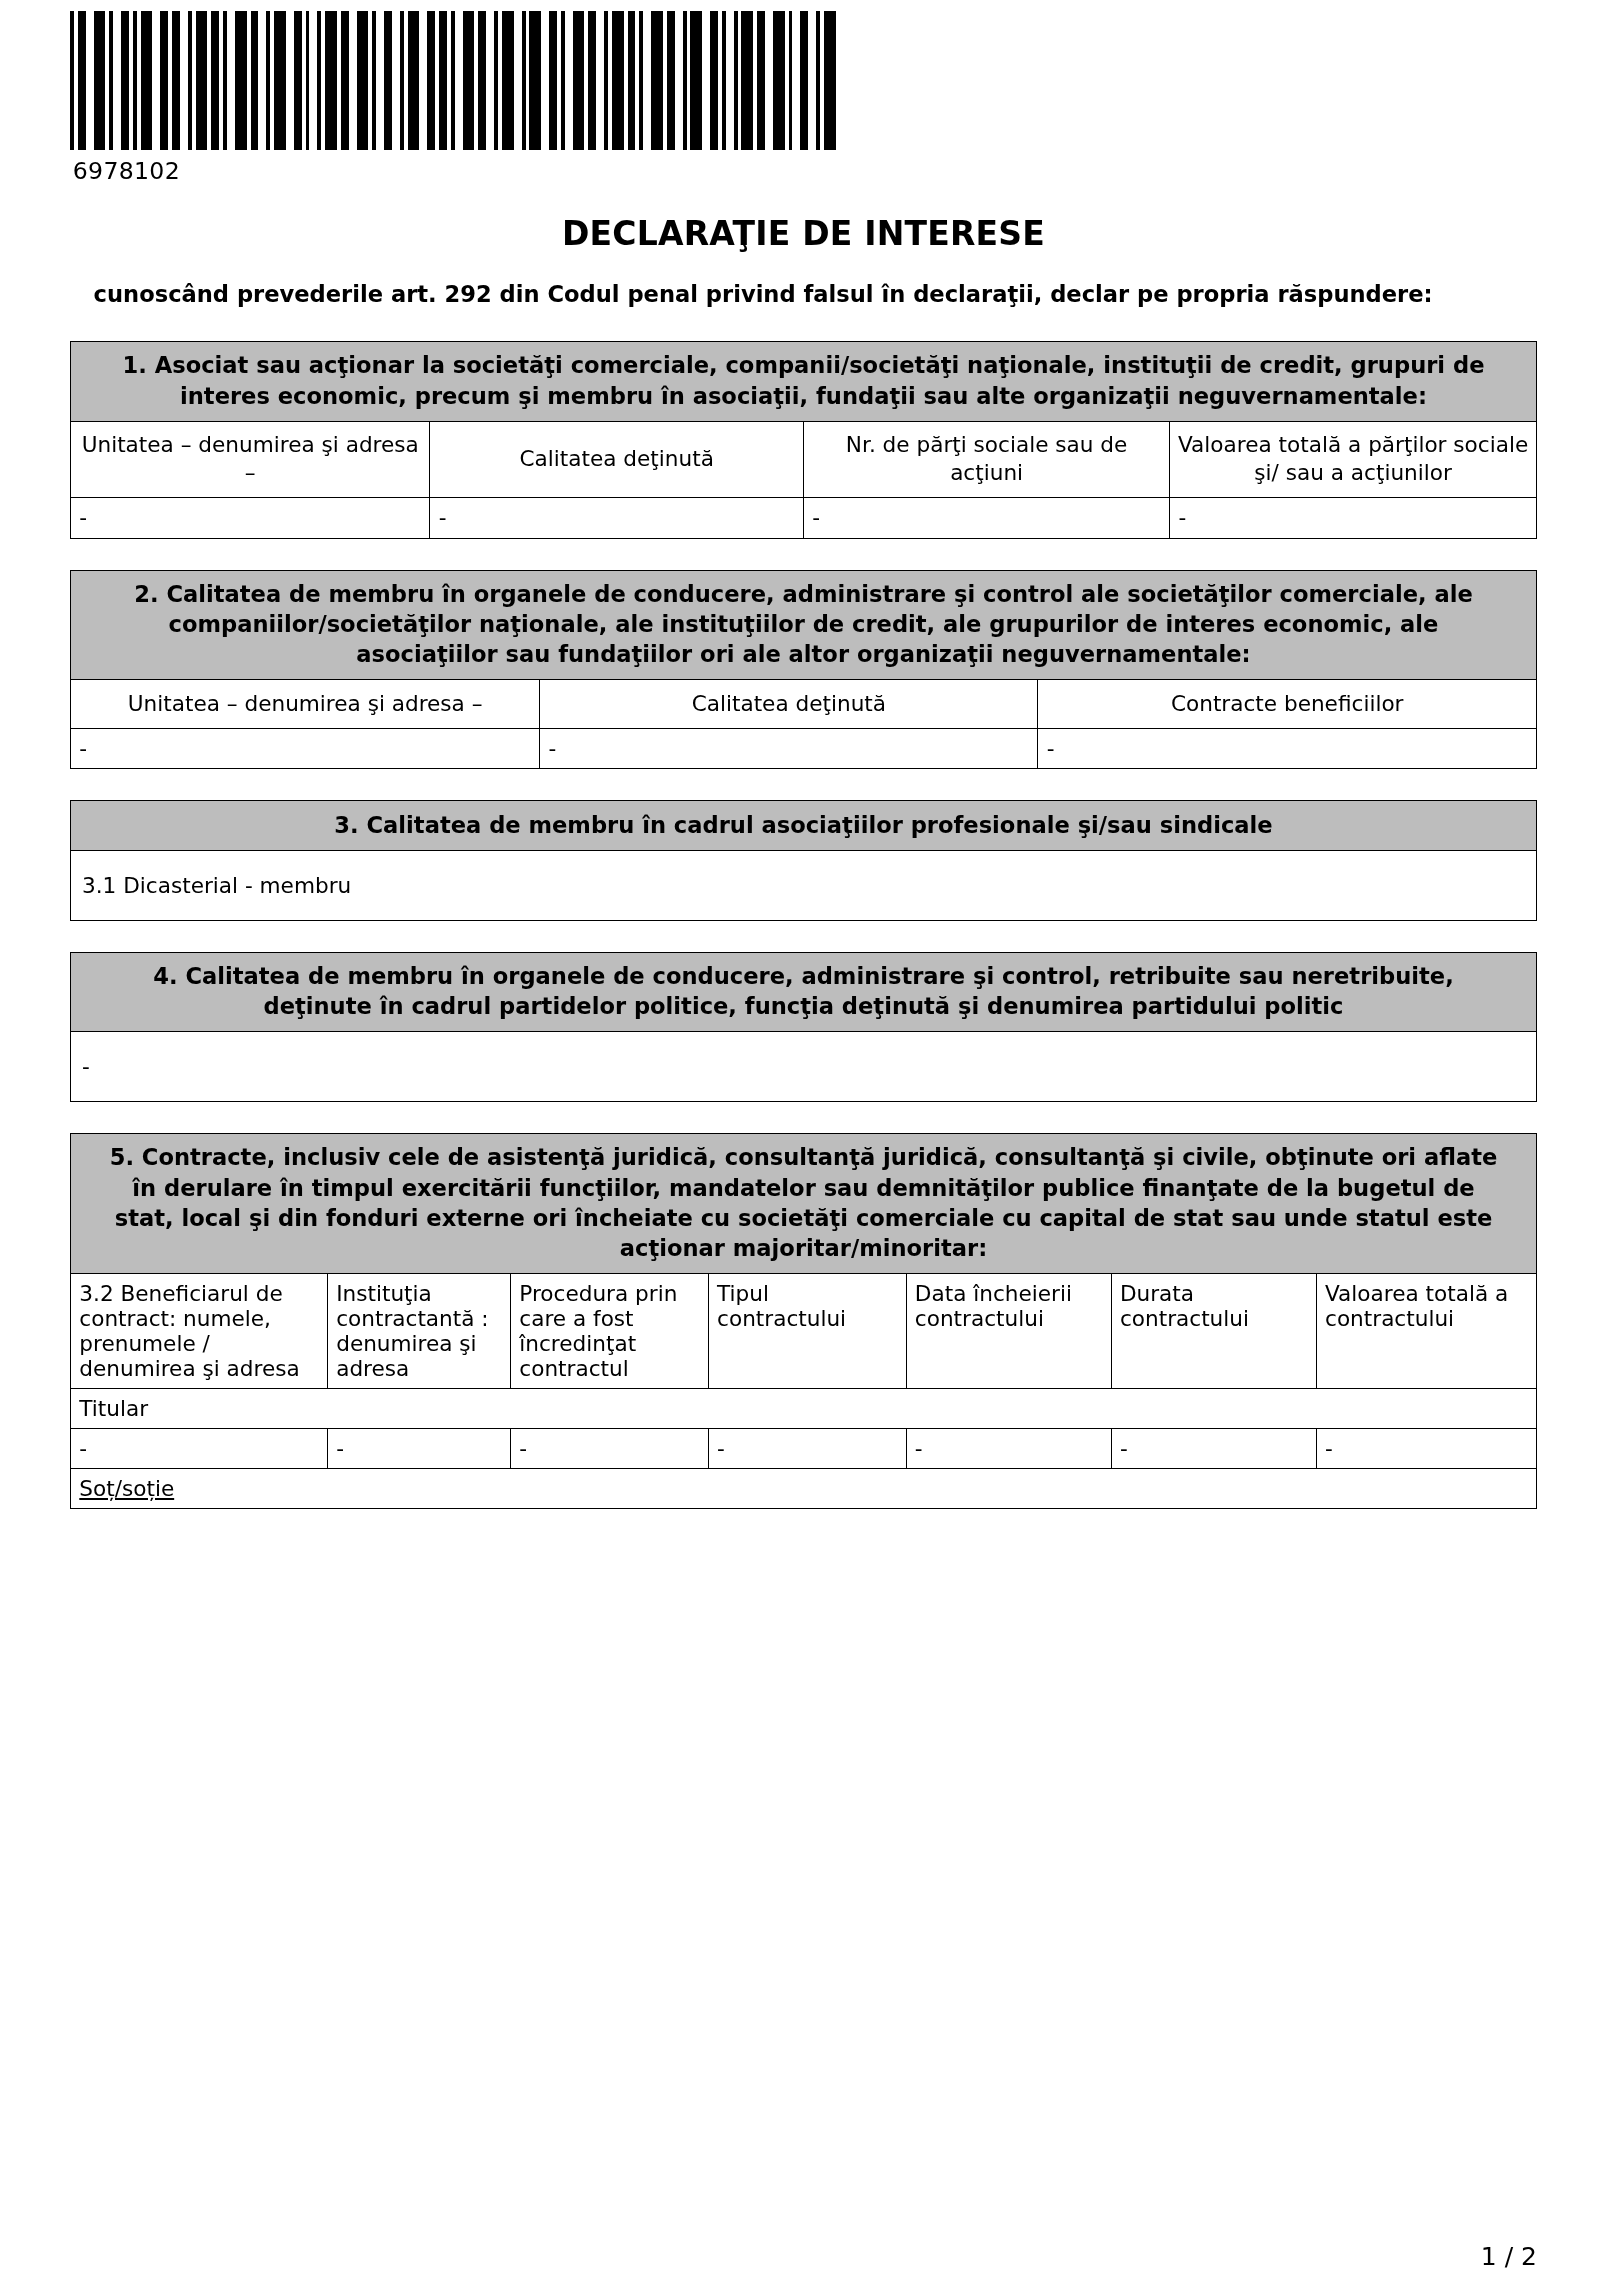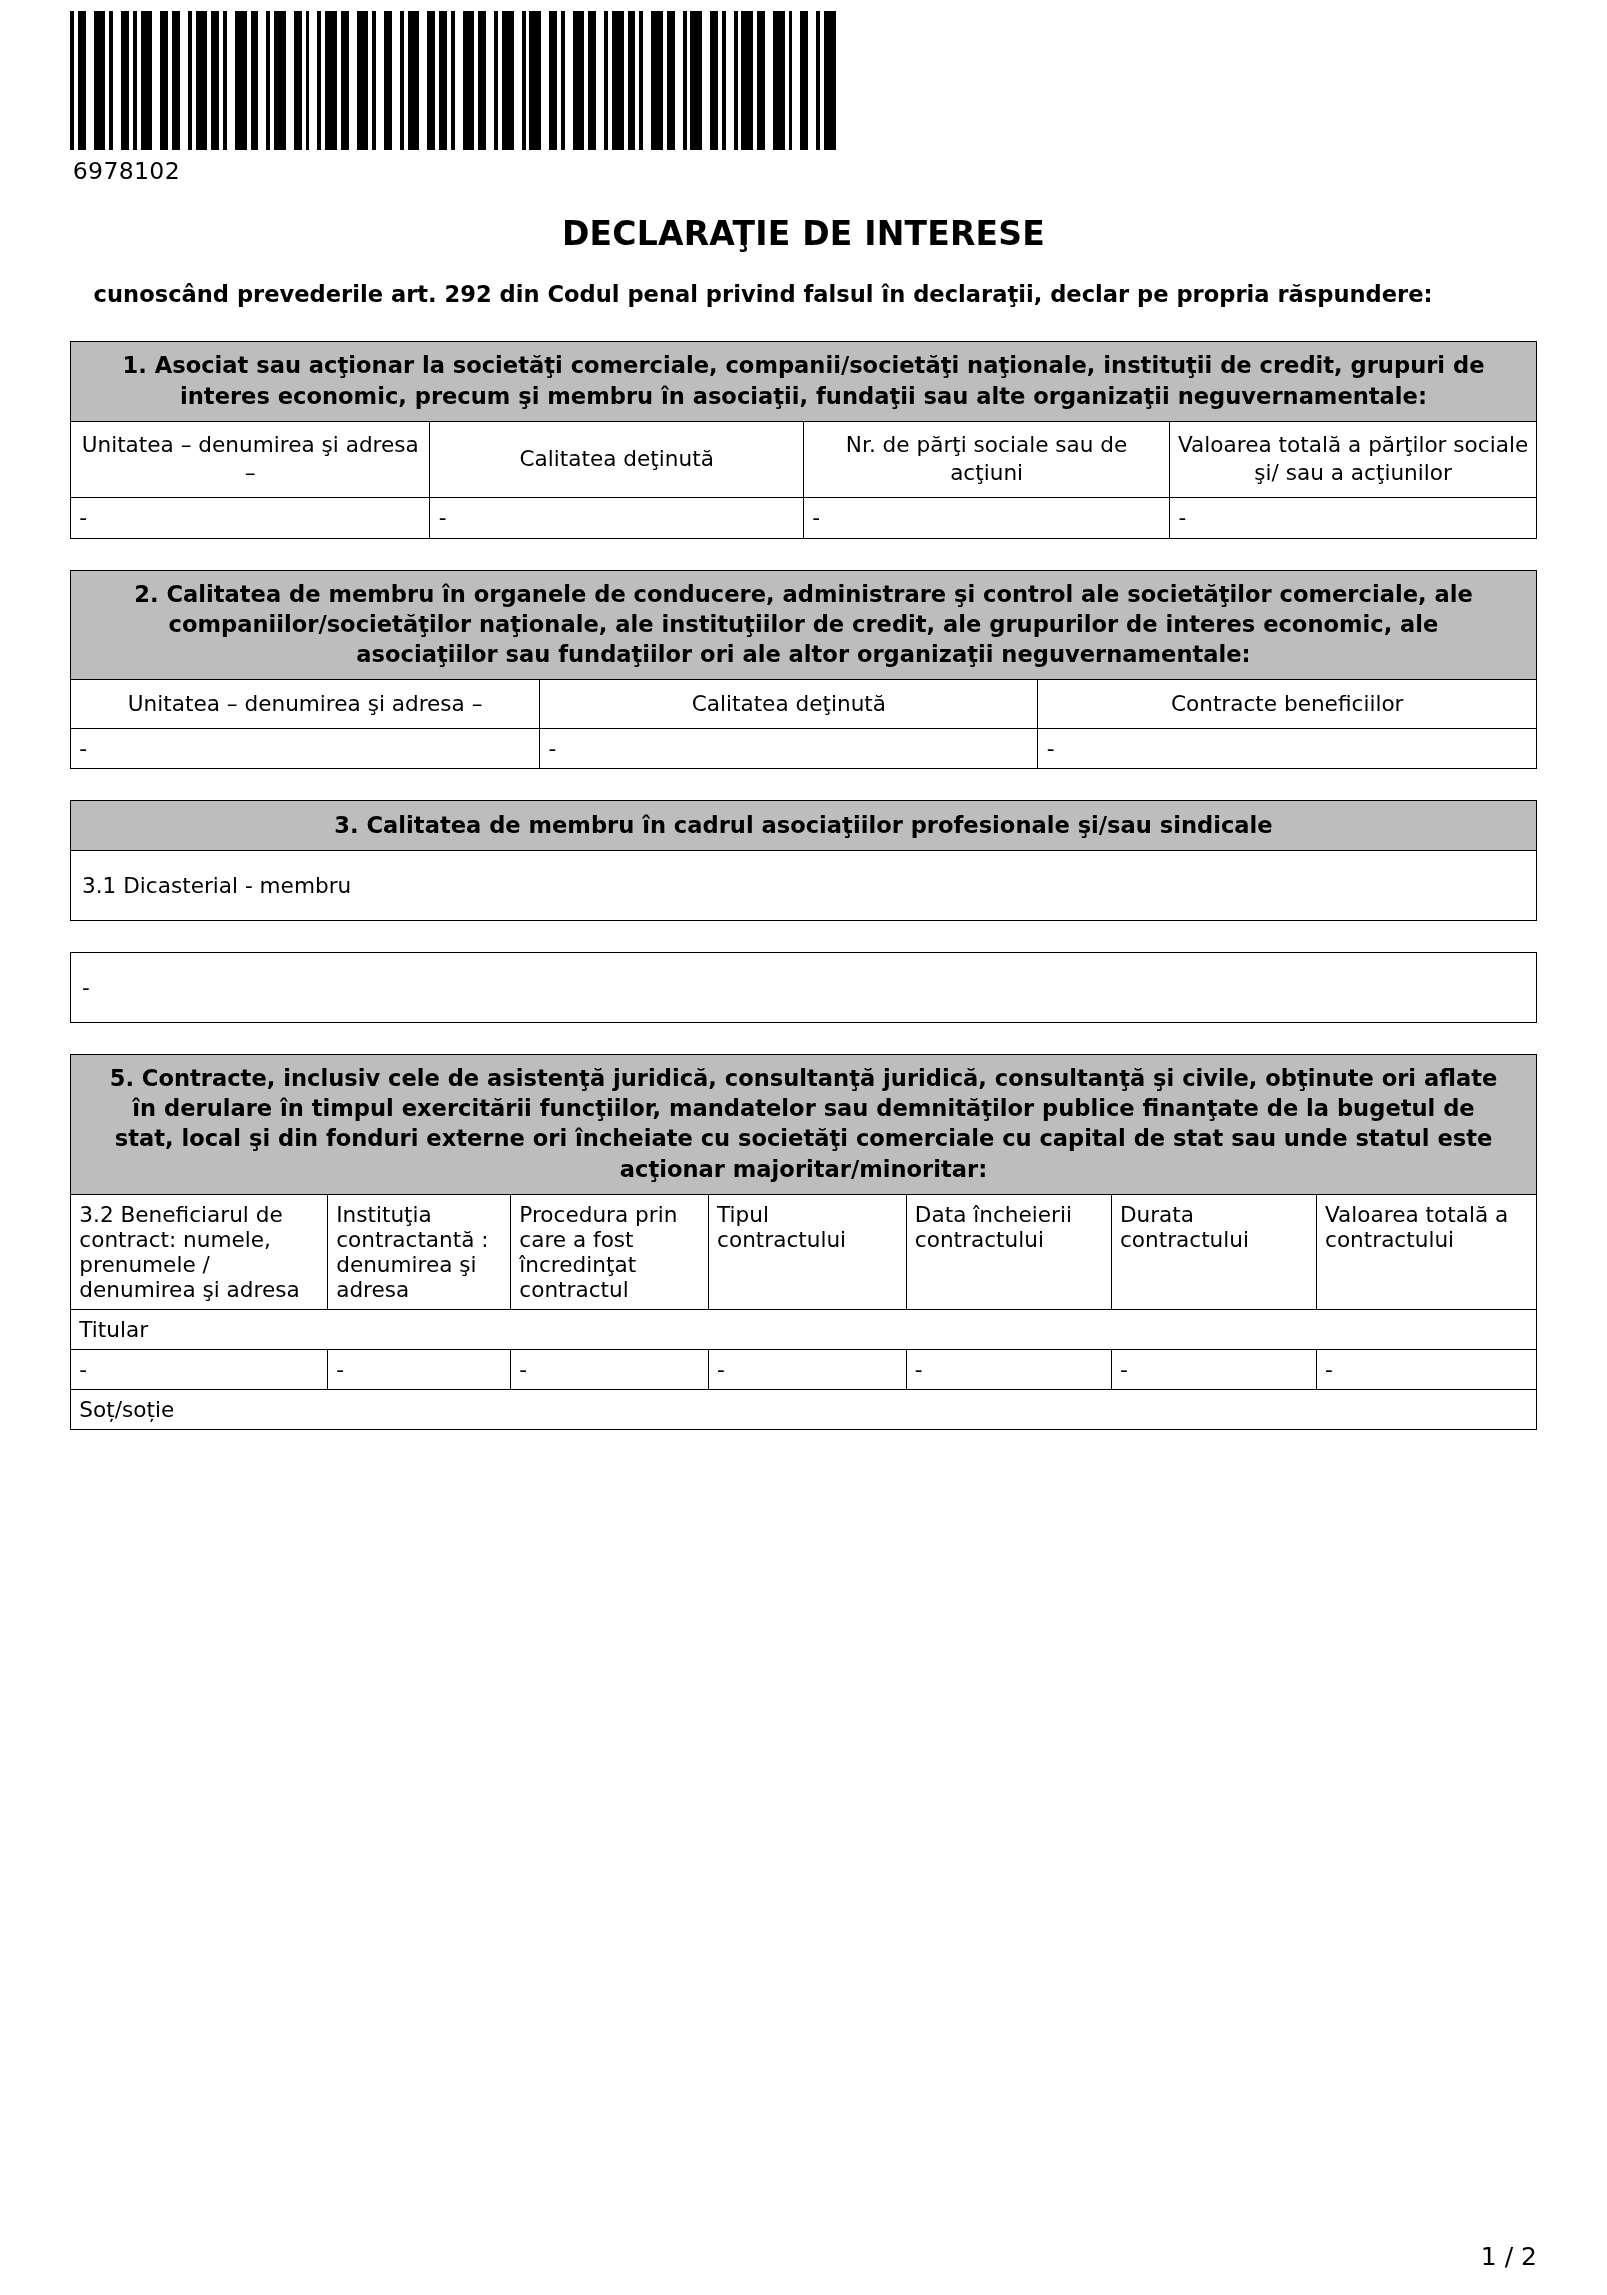--- a/index.html
+++ b/index.html
@@ -320,20 +320,21 @@
     </tbody>
       </table>
   </div>
 
   <div class="section">
     <div class="sec-head">3. Calitatea de membru în cadrul asociaţiilor profesionale şi/sau sindicale</div>
     <div class="single-line">3.1 Dicasterial - membru</div>
   </div>
 
   <div class="section">
+    <div class="sec-head">4. Calitatea de membru în organele de conducere, administrare şi control, retribuite sau neretribuite,  deţinute în cadrul partidelor politice, funcţia deţinută şi denumirea  partidului politic</div>
     <div class="single-line">-</div>
   </div>
 
   <div class="section">
     <div class="sec-head">5. Contracte, inclusiv cele de asistenţă juridică, consultanţă juridică, consultanţă şi civile, obţinute ori aflate în derulare în timpul exercitării funcţiilor, mandatelor sau demnităţilor publice finanţate de la bugetul de stat, local şi din fonduri externe ori încheiate cu societăţi comerciale cu capital de stat sau unde statul este acţionar majoritar/minoritar:</div>
     <table class="tbl">
       <tbody>
           <tr class="colhdr-top">
         <td style="width:17.5%">3.2 Beneficiarul de contract: numele, prenumele / denumirea şi adresa</td>
         <td style="width:12.5%">Instituţia contractantă : denumirea şi adresa</td>
@@ -349,21 +350,21 @@
       <tr class="dash-row">
         <td>-</td>
         <td>-</td>
         <td>-</td>
         <td>-</td>
         <td>-</td>
         <td>-</td>
         <td>-</td>
       </tr>
       <tr>
-        <td colspan="7" class="plain-row" style="border-top:1.4px solid #000;">Soț/soție</td>
+        <td colspan="7" class="plain-row" style="border-top:1.4px solid #000;text-decoration:underline;">Soț/soție</td>
       </tr>
     </tbody>
       </table>
   </div>
 
   <div class="footer-page">1 / 2</div>
 </div>
 
 
 </body></html>

